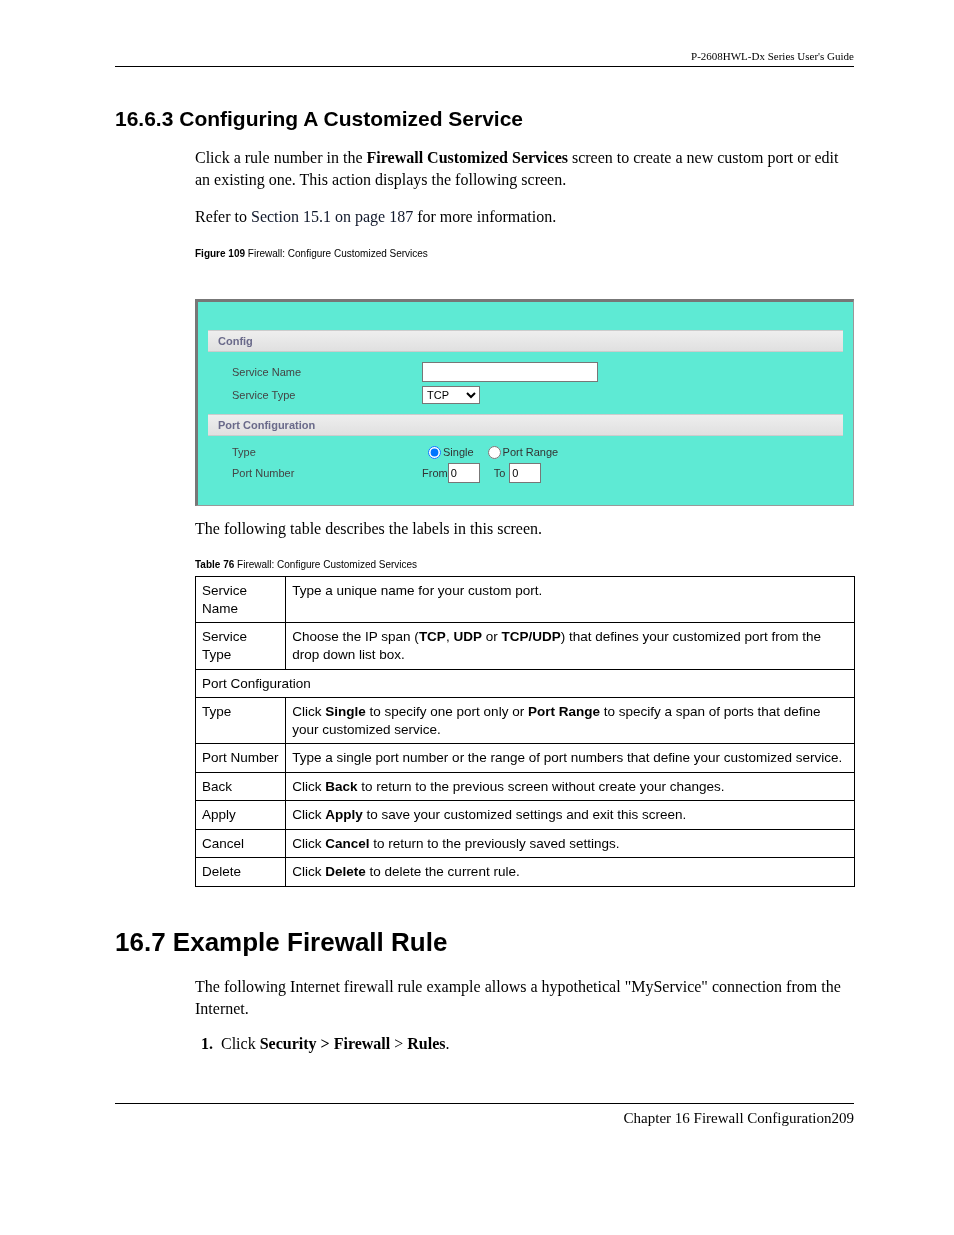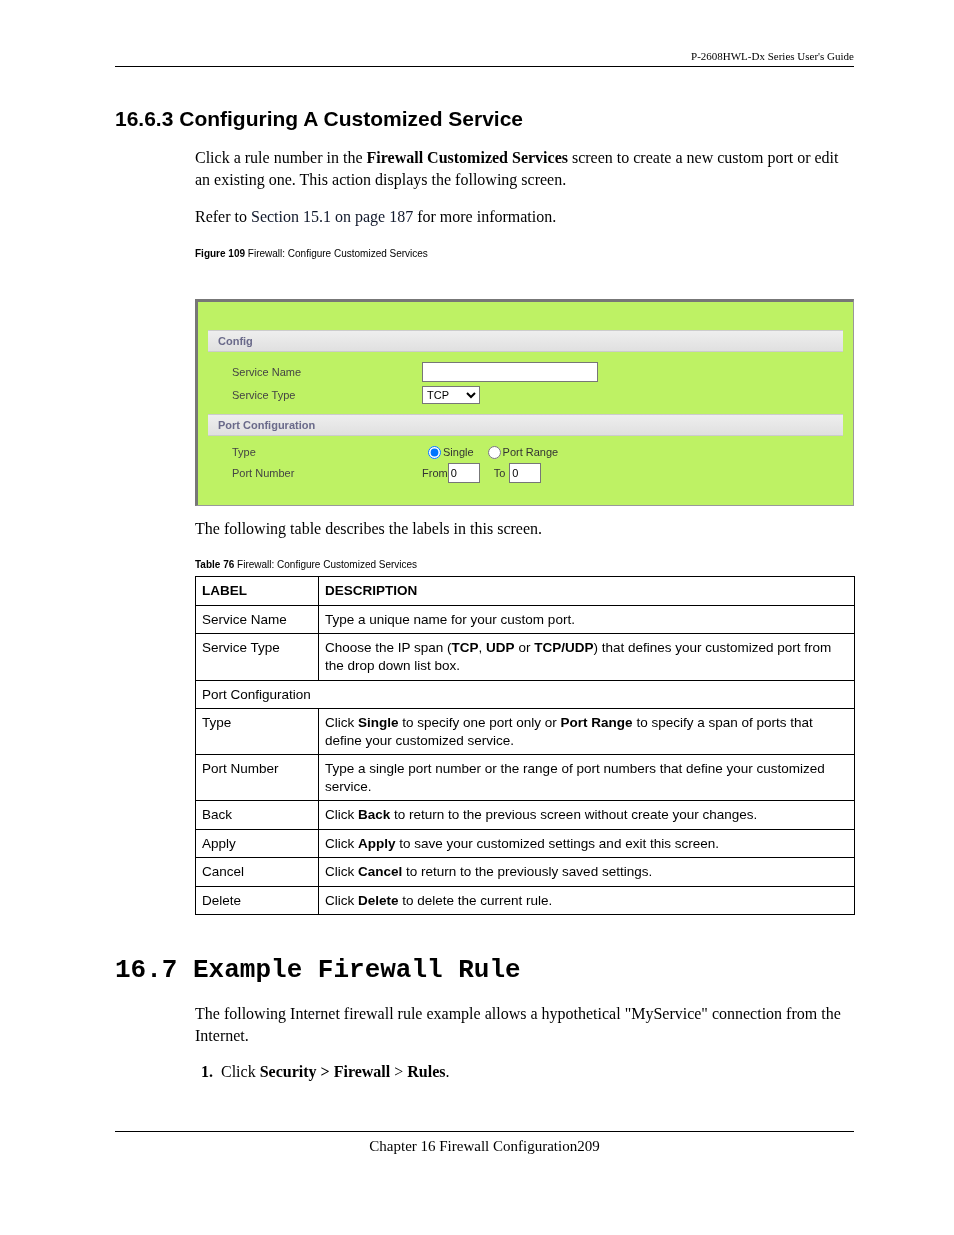--- a/index.html
+++ b/index.html
@@ -19,21 +19,21 @@
     text-align: right;
     font-size: 11px;
   }
   h2.section {
     font-family: Arial, Helvetica, sans-serif;
     font-weight: bold;
     font-size: 21px;
     margin: 0 0 12px 0;
   }
   h2.major {
-    font-family: Liberation Mono, monospace;
+    font-family: Liberation Sans, sans-serif;
     font-weight: bold;
     font-size: 26px;
     margin: 40px 0 18px 0;
   }
   .body-text {
     margin-left: 80px;
     margin-bottom: 16px;
     line-height: 1.35;
   }
   a.ref {
@@ -48,21 +48,21 @@
     margin-top: 20px;
   }
   .caption b { font-weight: bold; }
 
   
   .figure {
     margin-left: 80px;
     border: 1px solid #999;
     border-left: 3px solid #777;
     border-top: 3px solid #777;
-    background: #bef264;
+    background: #5eead4;
     padding: 20px 10px 20px 10px;
     font-family: Tahoma, Arial, sans-serif;
     font-size: 11px;
     color: #333;
     margin-top: 40px;
   }
   .fig-section-head {
     background: linear-gradient(#eee,#e0e0e0);
     border-top: 1px solid #ccc;
     border-bottom: 1px solid #ccc;
@@ -149,21 +149,21 @@
   ol.steps li {
     padding-left: 4px;
     margin-bottom: 21px;
   }
 
   .footer {
     border-top: 1.5px solid #000;
     margin-top: 50px;
     padding-top: 6px;
     display: flex;
-    justify-content: center;
+    justify-content: flex-end;
     font-size: 15px;
   }
 </style>
 </head>
 <body>
 
 <div class="header-line">
   <span>P-2608HWL-Dx Series User's Guide</span>
 </div>
 
@@ -215,24 +215,20 @@
 </div>
 
 <p class="body-text" style="margin-top:12px">The following table describes the labels in this screen.</p>
 
 <div class="caption">
   <b>Table 76</b><span>   Firewall: Configure Customized Services</span>
 </div>
 
 <table class="desc">
   <tbody>
-      <tr>
-    <th style="width:110px">LABEL</th>
-    <th>DESCRIPTION</th>
-  </tr>
   <tr>
     <td>Service Name</td>
     <td>Type a unique name for your custom port.</td>
   </tr>
   <tr>
     <td>Service Type</td>
     <td><span>Choose the IP span (</span><b>TCP</b><span>, </span><b>UDP</b><span> or </span><b>TCP/UDP</b><span>) that defines your customized port from the drop down list box.</span></td>
   </tr>
   <tr>
     <td colspan="2" class="full">Port Configuration</td>

